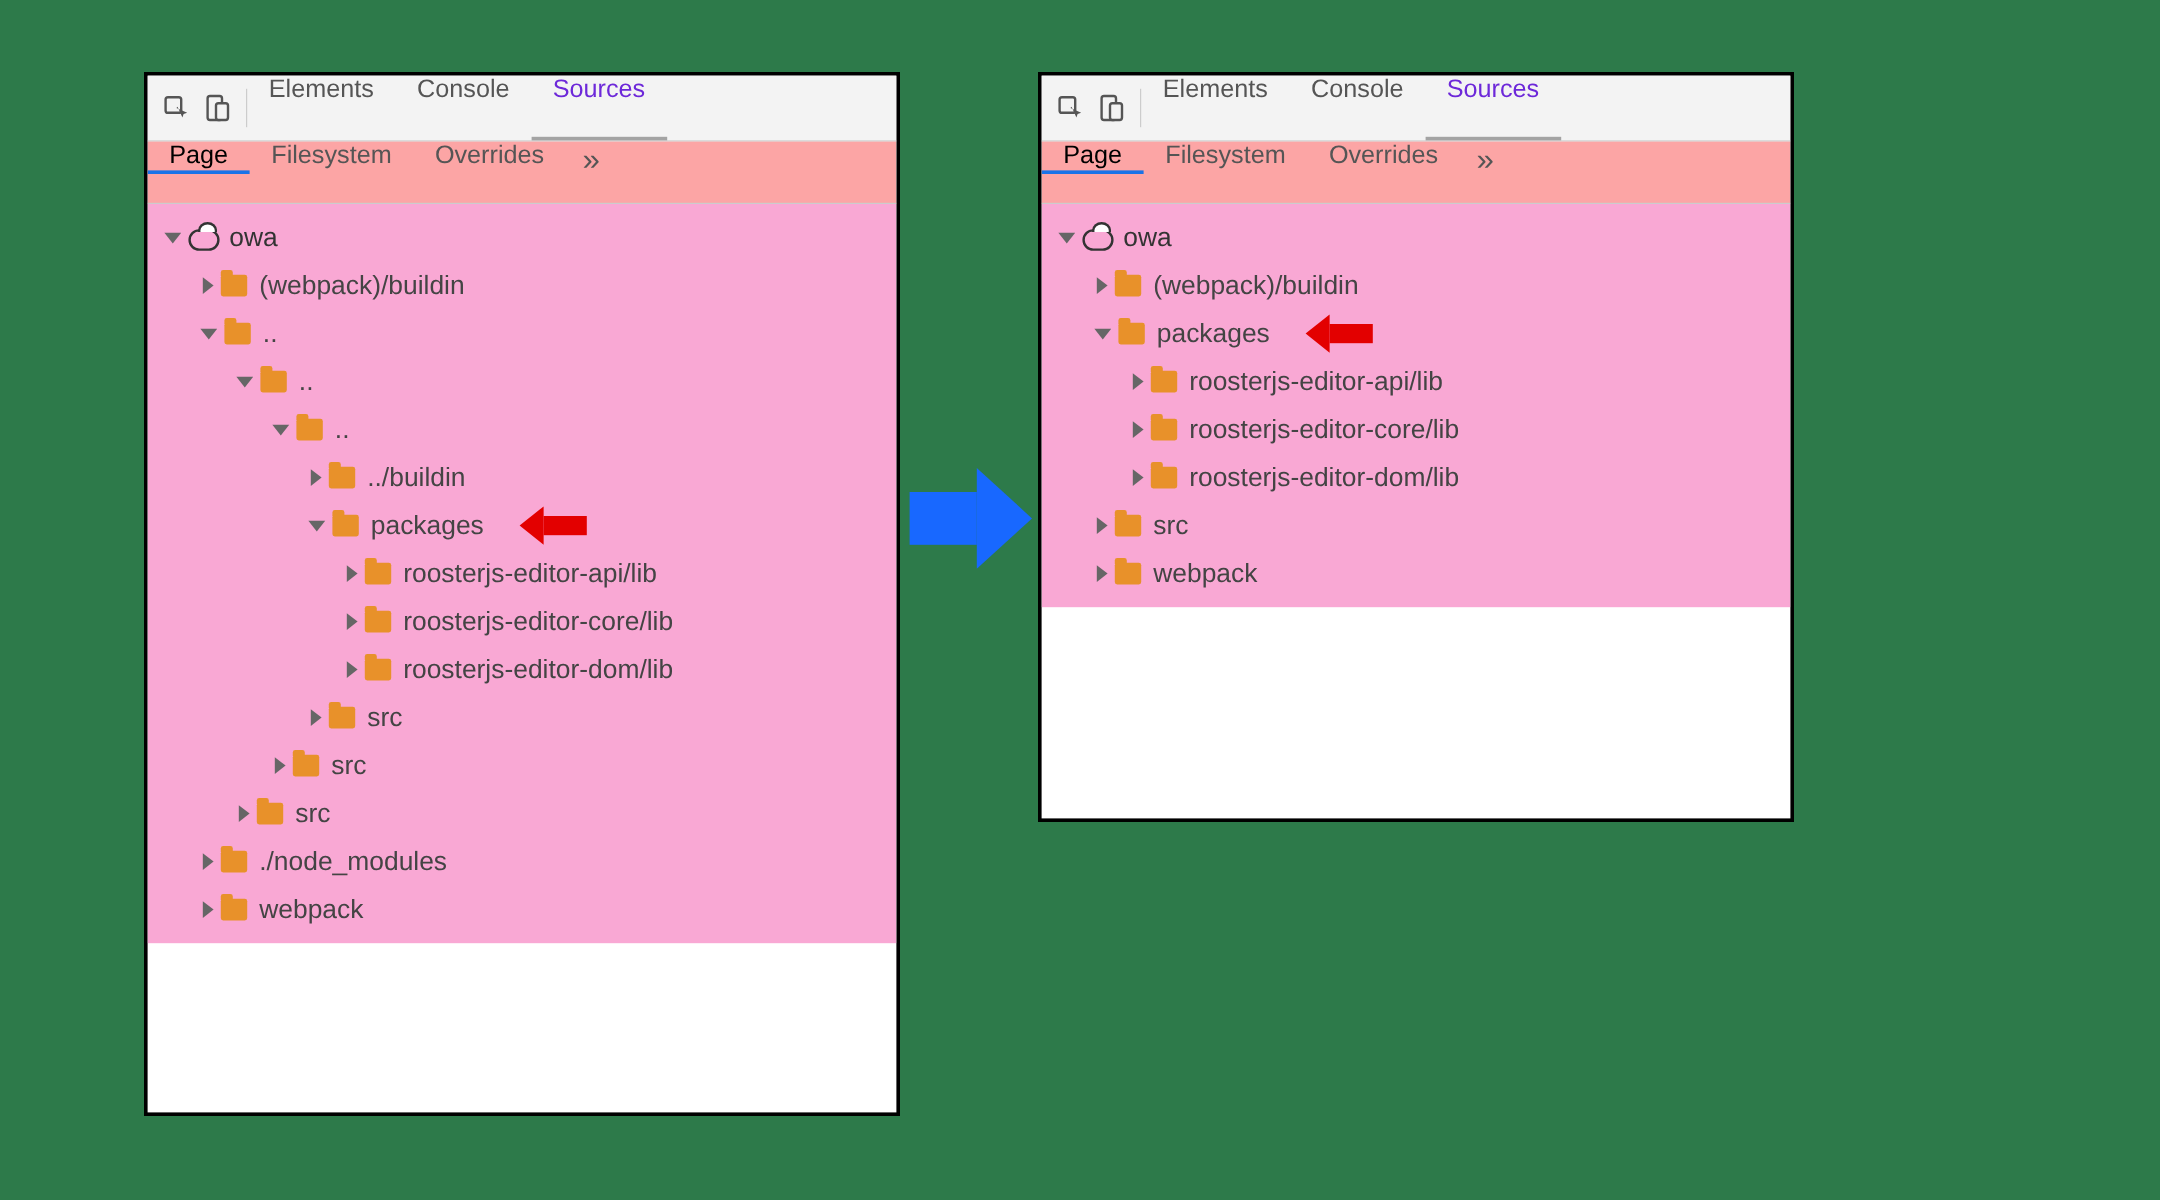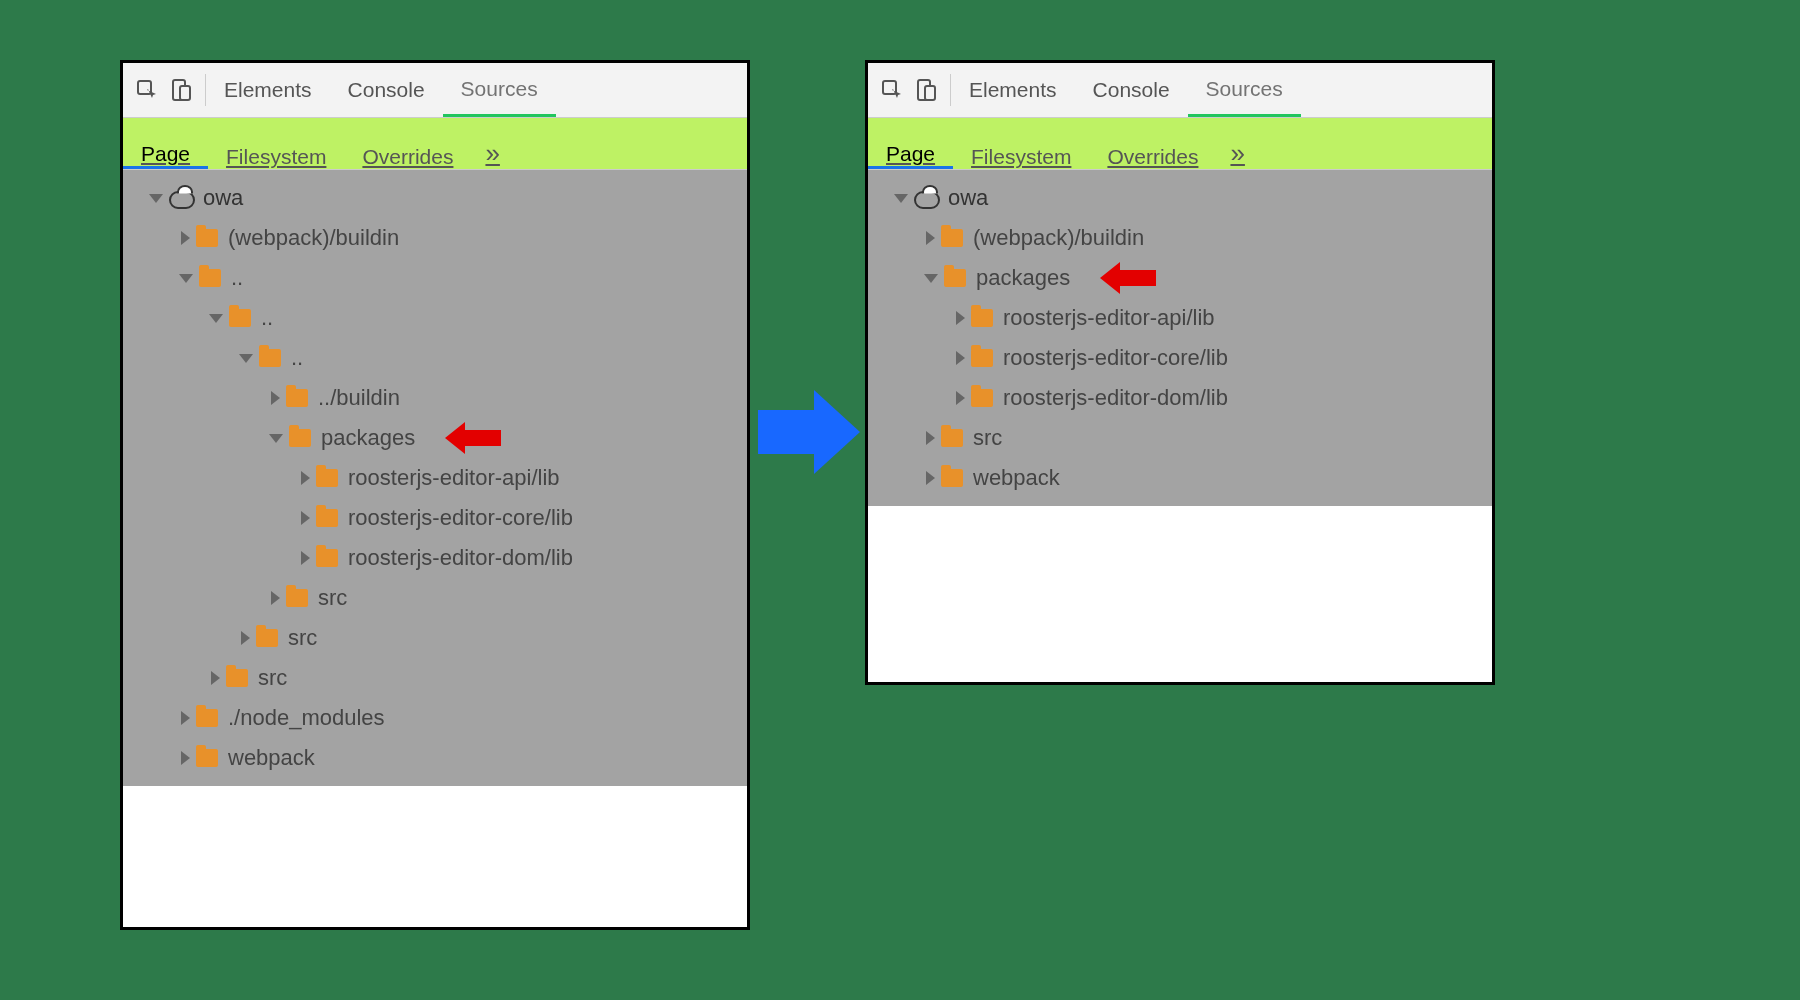--- a/index.html
+++ b/index.html
@@ -38,56 +38,55 @@
   }
   .tool-tabs {
     display: flex;
     flex: 1;
     height: 100%;
     align-items: stretch;
   }
   .tool-tab {
     padding: 0 18px;
     display: flex;
-    align-items: center;
+    align-items: flex-start;
     cursor: pointer;
   }
   .tool-tab.active {
-    color: #737373;
-    border-bottom: 3px solid #22c55e;
+    color: #6d28d9;
+    border-bottom: 3px solid #a3a3a3;
   }
 
   .subbar {
     height: 52px;
-    background: #bef264;
+    background: #fca5a5;
     border-bottom: 1px solid #ccc;
     display: flex;
-    align-items: flex-end;
+    align-items: flex-start;
     font-size: 21px;
     color: #555;
-    text-decoration: underline;
   }
   .sub-tab {
     padding: 0 18px;
     display: flex;
     align-items: center;
     cursor: pointer;
   }
   .sub-tab.active {
     color: #000;
     border-bottom: 3px solid #1a73e8;
   }
   .sub-more {
     display: flex; align-items: center; padding: 0 14px;
     font-size: 26px; cursor: pointer;
   }
 
   .tree {
-    background: #a3a3a3;
-    padding: 8px 12px;
+    background: #f9a8d4;
+    padding: 8px 0;
   }
   .row {
     display: flex;
     align-items: center;
     height: 40px;
     font-size: 22px;
     color: #333;
     white-space: nowrap;
     position: relative;
   }

